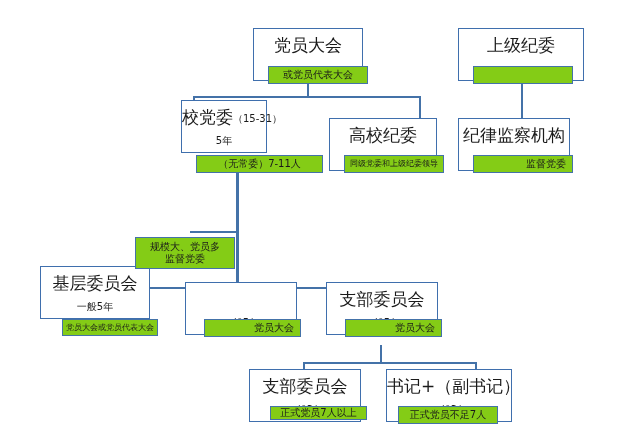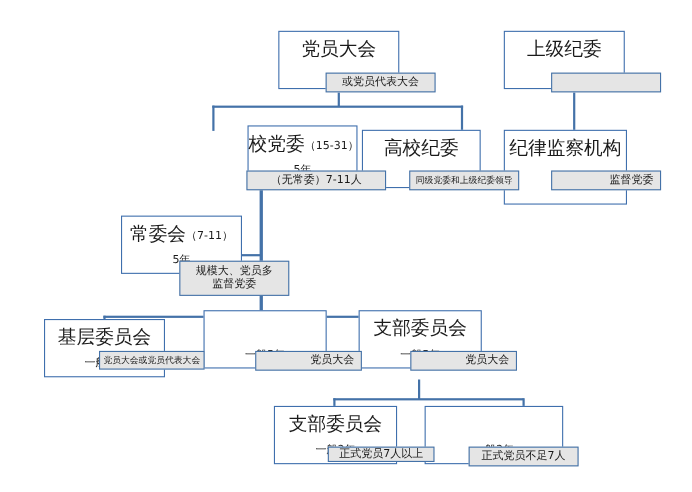--- a/index.html
+++ b/index.html
@@ -60,31 +60,30 @@
     color: #1a1a1a;
     line-height: 12px;
     white-space: nowrap;
   }
 
   
   .tagbox {
     position: absolute;
     box-sizing: border-box;
     border: 1.2px solid #4472a8;
-    background: #e5e5e5;
+    background: #84cc16;
     color: #1a1a1a;
     z-index: 6;
     display: flex;
     align-items: center;
     justify-content: center;
     text-align: center;
     line-height: 12px;
     font-size: 10px;
     white-space: pre-line;
-    margin-left: 28px;
   }
   .tagbox.right { justify-content: flex-end; padding-right: 6px; }
   .tagbox.empty { }
 </style>
 </head>
 <body>
 
 <div id="canvas">
 
   <div class="ln v" style="left:307px; top:84px; height:13px;"></div>
@@ -108,61 +107,55 @@
   <div class="ln v" style="left:303px; top:362px; height:16px;"></div>
   <div class="ln v" style="left:475px; top:362px; height:16px;"></div>
 
   <div class="node" style="left:253px; top:28px; width:110px; height:53px;">
     <div class="title">
       <span>党员大会</span><span class="sup"></span>
     </div>
   </div>
   <div class="tagbox" style="left:268px; top:66px; width:100px; height:18px;">或党员代表大会</div>
 
-  <div class="node" style="left:458px; top:28px; width:110px; height:53px;">
+  <div class="node" style="left:458px; top:28px; width:126px; height:53px;">
     <div class="title">
       <span>上级纪委</span><span class="sup"></span>
     </div>
   </div>
   <div class="tagbox empty" style="left:473px; top:66px; width:100px; height:18px;"></div>
 
-  <div class="node" style="left:181px; top:114px; width:100px; height:53px;margin-left:44px;">
+  <div class="node" style="left:181px; top:100px; width:86px; height:53px;">
     <div class="title">
       <span>校党委</span><span class="sup">（15-31）</span>
     </div>
     <div class="term">5年</div>
   </div>
   <div class="tagbox" style="left:196px; top:155px; width:127px; height:18px;">（无常委）7-11人</div>
 
   <div class="node" style="left:329px; top:118px; width:108px; height:53px;">
     <div class="title">
       <span>高校纪委</span><span class="sup"></span>
     </div>
     <div class="term"></div>
   </div>
   <div class="tagbox" style="left:344px; top:155px; width:100px; height:18px; font-size:8px;">同级党委和上级纪委领导</div>
 
-  <div class="node" style="left:458px; top:118px; width:112px; height:68px;">
+  <div class="node" style="left:458px; top:118px; width:112px; height:53px;">
     <div class="title">
       <span>纪律监察机构</span><span class="sup"></span>
     </div>
     <div class="term"></div>
   </div>
   <div class="tagbox right" style="left:473px; top:155px; width:100px; height:18px;">监督党委</div>
 
-  <div class="node" style="left:110px; top:196px; width:110px; height:53px;">
-    <div class="title">
-      <span>常委会</span><span class="sup">（7-11）</span>
-    </div>
-    <div class="term">5年</div>
-  </div>
   <div class="tagbox" style="left:135px; top:237px; width:100px; height:32px;">规模大、党员多
 监督党委</div>
 
-  <div class="node" style="left:40px; top:290px; width:110px; height:53px;">
+  <div class="node" style="left:40px; top:266px; width:110px; height:53px;">
     <div class="title">
       <span>基层委员会</span><span class="sup"></span>
     </div>
     <div class="term">一般5年</div>
   </div>
   <div class="tagbox" style="left:62px; top:319px; width:96px; height:17px; font-size:8px;">党员大会或党员代表大会</div>
 
   <div class="node" style="left:185px; top:282px; width:112px; height:53px;">
     <div class="term">一般5年</div>
   </div>
@@ -178,17 +171,20 @@
 
   <div class="node" style="left:249px; top:369px; width:112px; height:53px;">
     <div class="title">
       <span>支部委员会</span><span class="sup"></span>
     </div>
     <div class="term">一般3年</div>
   </div>
   <div class="tagbox" style="left:270px; top:406px; width:97px; height:14px;">正式党员7人以上</div>
 
   <div class="node" style="left:386px; top:369px; width:126px; height:53px;">
+    <div class="title">
+      <span>书记+（副书记）</span><span class="sup"></span>
+    </div>
     <div class="term">一般3年</div>
   </div>
   <div class="tagbox" style="left:398px; top:406px; width:100px; height:18px;">正式党员不足7人</div>
 
 </div>
 
 </body></html>

